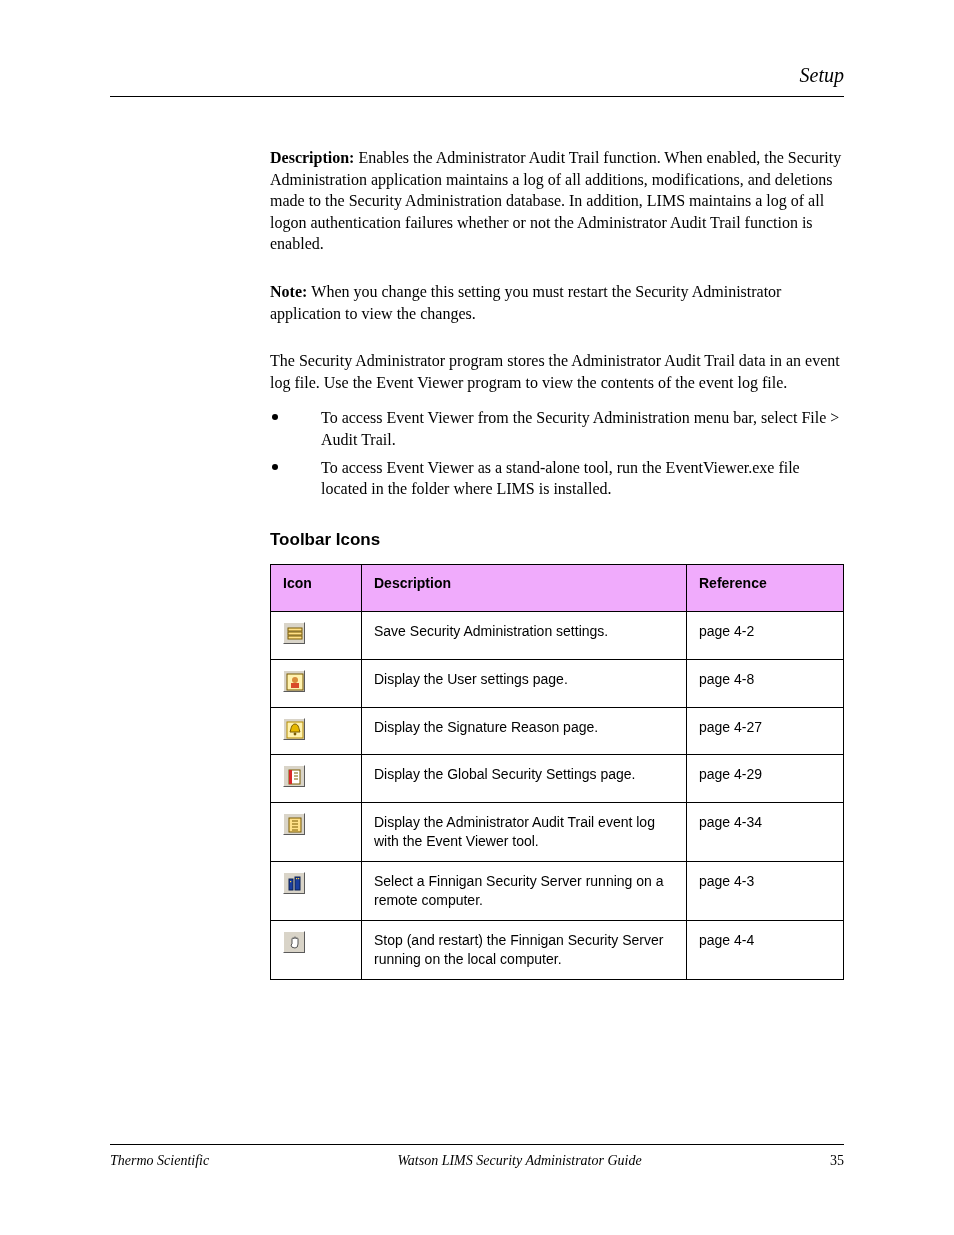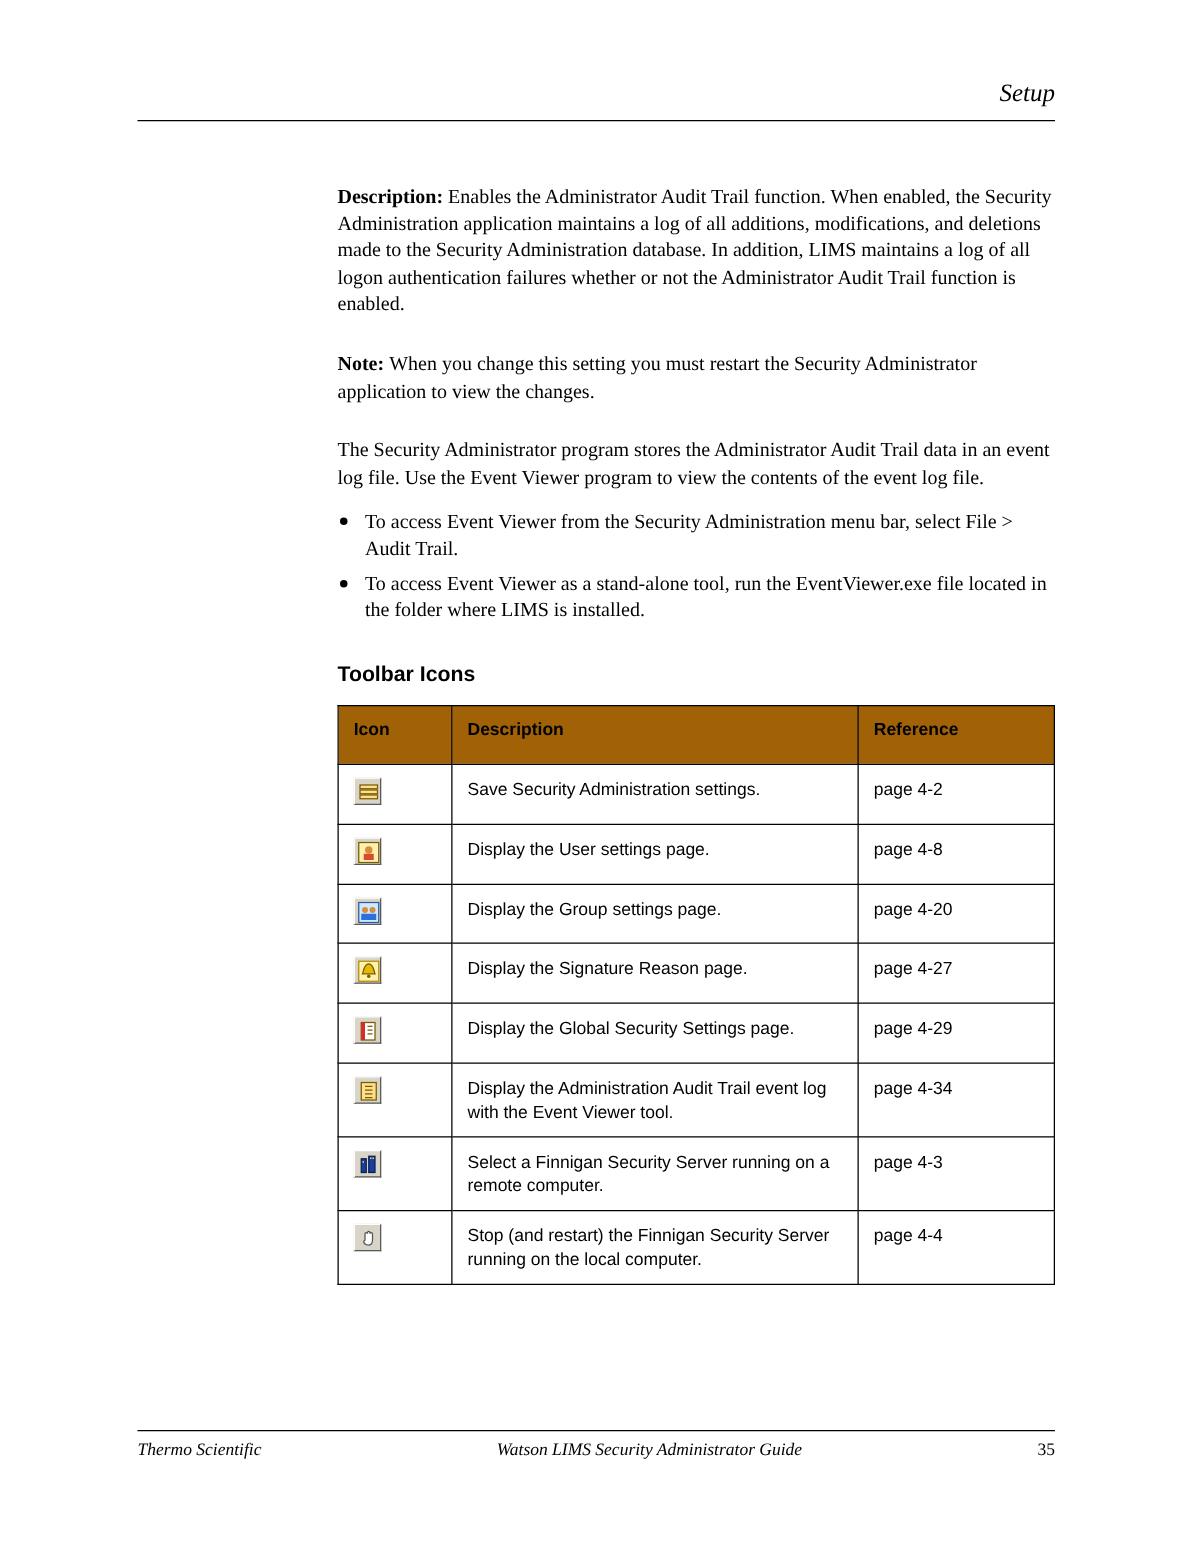--- a/index.html
+++ b/index.html
@@ -44,20 +44,21 @@
   }
   .para .lead-bold {
     font-weight: bold;
   }
   .bullet-row {
     display: flex;
     align-items: flex-start;
     margin: 6px 0 6px 0;
     font-size: 16px;
     line-height: 1.35;
+    gap: 29px;
   }
   .bullet-row .dot {
     width: 6px;
     height: 6px;
     border-radius: 50%;
     background: #000;
     margin: 7px 14px 0 2px;
     flex: 0 0 auto;
   }
   .bullet-row .btext { flex: 1; }
@@ -68,21 +69,21 @@
     margin: 30px 0 14px 0;
   }
   
   table.icon-table {
     border-collapse: collapse;
     width: 100%;
     font-family: Arial, Helvetica, sans-serif;
     font-size: 14px;
   }
   table.icon-table th {
-    background: #a16207;
+    background: #f0abfc;
     text-align: left;
     font-weight: bold;
     padding: 10px 12px 20px 12px;
     border: 1px solid #000;
   }
   table.icon-table td {
     border: 1px solid #000;
     padding: 10px 12px;
     vertical-align: top;
     line-height: 1.35;
@@ -192,30 +193,20 @@
             <td class="icon-cell"><span class="ico"><svg viewBox="0 0 18 18">
                   <rect x="1" y="1" width="16" height="16" fill="#fff2b0" stroke="#7a5b00"></rect>
                   <circle cx="9" cy="7" r="3" fill="#d98c3a"></circle>
                   <rect x="5" y="10" width="8" height="5" fill="#d94b2a"></rect>
                 </svg></span></td>
             <td class="desc-cell">Display the User settings page.</td>
             <td class="ref-cell">page 4-8</td>
           </tr>
           <tr>
             <td class="icon-cell"><span class="ico"><svg viewBox="0 0 18 18">
-                  <rect x="1" y="1" width="16" height="16" fill="#cfe8ff" stroke="#2a5aa0"></rect>
-                  <circle cx="6" cy="7" r="2.4" fill="#d98c3a"></circle>
-                  <circle cx="12" cy="7" r="2.4" fill="#d98c3a"></circle>
-                  <rect x="3" y="10" width="12" height="5" fill="#2a72d9"></rect>
-                </svg></span></td>
-            <td class="desc-cell">Display the Group settings page.</td>
-            <td class="ref-cell">page 4-20</td>
-          </tr>
-          <tr>
-            <td class="icon-cell"><span class="ico"><svg viewBox="0 0 18 18">
                   <rect x="1" y="1" width="16" height="16" fill="#fff2b0" stroke="#b58b00"></rect>
                   <path d="M9 3 C5 3 5 9 4 11 L14 11 C13 9 13 3 9 3 Z" fill="#e6b800" stroke="#7a5b00"></path>
                   <circle cx="9" cy="13" r="1.4" fill="#7a5b00"></circle>
                 </svg></span></td>
             <td class="desc-cell">Display the Signature Reason page.</td>
             <td class="ref-cell">page 4-27</td>
           </tr>
           <tr>
             <td class="icon-cell"><span class="ico"><svg viewBox="0 0 18 18">
                   <rect x="3" y="2" width="11" height="14" fill="#fff" stroke="#7a5b00"></rect>
@@ -228,21 +219,21 @@
             <td class="ref-cell">page 4-29</td>
           </tr>
           <tr>
             <td class="icon-cell"><span class="ico"><svg viewBox="0 0 18 18">
                   <rect x="3" y="2" width="12" height="14" fill="#ffe08a" stroke="#7a5b00"></rect>
                   <line x1="6" y1="5" x2="12" y2="5" stroke="#7a5b00"></line>
                   <line x1="6" y1="8" x2="12" y2="8" stroke="#7a5b00"></line>
                   <line x1="6" y1="11" x2="12" y2="11" stroke="#7a5b00"></line>
                   <line x1="6" y1="14" x2="12" y2="14" stroke="#7a5b00"></line>
                 </svg></span></td>
-            <td class="desc-cell">Display the Administration Audit Trail event log with the Event Viewer tool.</td>
+            <td class="desc-cell">Display the Administrator Audit Trail event log with the Event Viewer tool.</td>
             <td class="ref-cell">page 4-34</td>
           </tr>
           <tr>
             <td class="icon-cell"><span class="ico"><svg viewBox="0 0 18 18">
                   <rect x="3" y="4" width="4" height="11" fill="#1a3ea0" stroke="#0c2050"></rect>
                   <rect x="9" y="2" width="5" height="13" fill="#1a3ea0" stroke="#0c2050"></rect>
                   <rect x="10" y="3" width="1.2" height="1.2" fill="#ffd040"></rect>
                   <rect x="12" y="3" width="1.2" height="1.2" fill="#ffd040"></rect>
                   <rect x="4" y="6" width="1.2" height="1.2" fill="#ffd040"></rect>
                 </svg></span></td>

